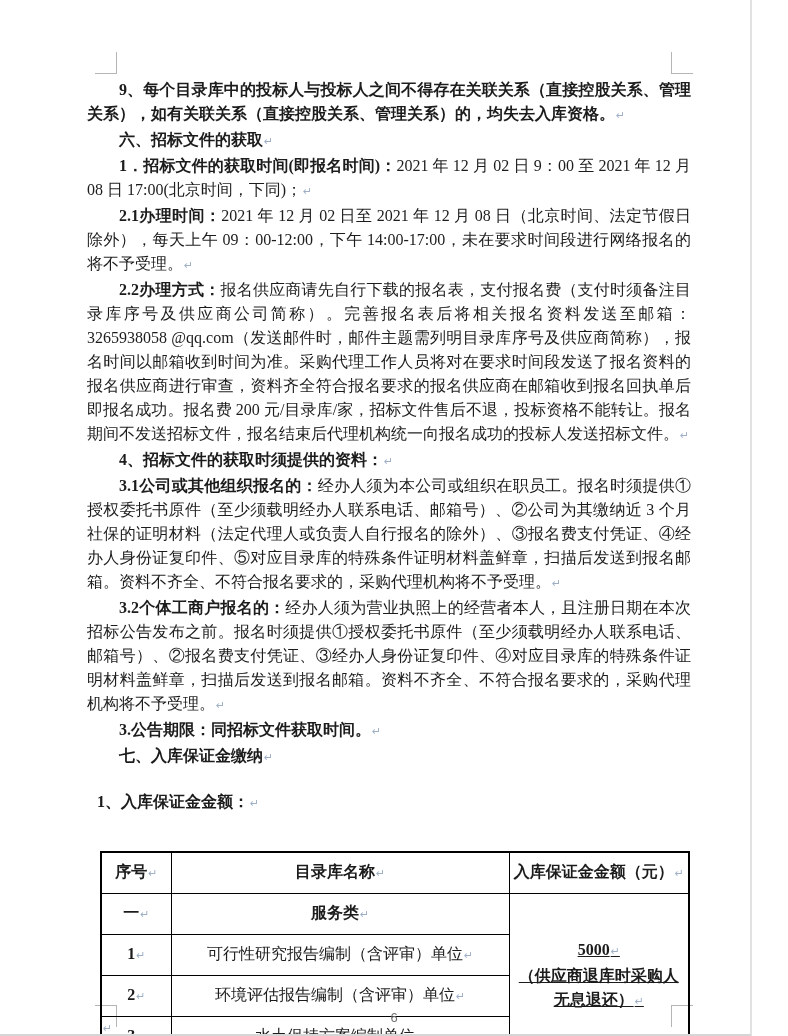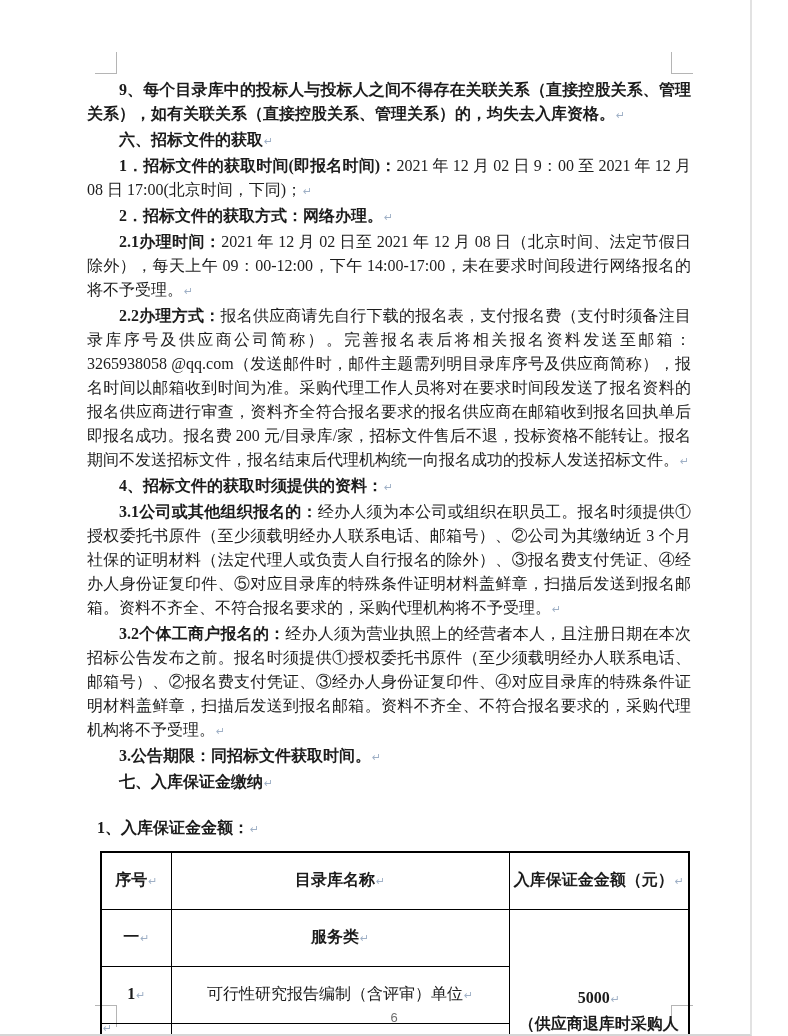--- a/index.html
+++ b/index.html
@@ -50,42 +50,42 @@
     left: 100px; top: 851px;
     width: 588px;
     border-collapse: collapse;
     border: 2px solid #000000;
     border-bottom: none;
     font-size: 16px;
     table-layout: fixed;
   }
   table.deposit th, table.deposit td {
     border: 1px solid #000000;
-    padding: 16px 4px;
+    padding: 8px 4px;
     text-align: center;
     vertical-align: middle;
     line-height: 22px;
   }
   table.deposit th { font-weight: bold; height: 30px; }
   col.c-no { width: 70px; }
   col.c-name { width: 338px; }
   col.c-amt { width: 180px; }
   tr.r { height: 30px; }
   tr.r-last { height: 38px; }
   td.no-cell { font-weight: bold; }
   tr.cat-row td { font-weight: bold; }
   tr.cat-row td.name-cell { font-weight: bold; }
   tr:not(.cat-row) td.name-cell { font-weight: normal; margin-left: 40px; }
   td.bottom-solid { border-bottom: 2px solid #000000; }
   td.amount-cell {
     font-weight: bold;
     border-bottom: 1px dotted #9a9a9a;
     vertical-align: middle;
   }
-  .amount-line { line-height: 24px; }
+  .amount-line { line-height: 24px; text-decoration: underline; }
 
   .page-number {
     position: absolute;
     left: 0; top: 1010px;
     width: 788px;
     text-align: center;
     font-size: 13px;
     color: #6e6e6e;
     font-family: "Liberation Sans", sans-serif;
   }
@@ -104,21 +104,20 @@
 
   <div class="bmark tl"></div>
   <div class="bmark tr"></div>
   <div class="bmark bl"></div>
   <div class="bmark br"></div>
 
   <div class="content">
     <p><span class="lead">9、每个目录库中的投标人与投标人之间不得存在关联关系（直接控股关系、管理关系），如有关联关系（直接控股关系、管理关系）的，均失去入库资格。</span><span></span><span class="pmark">↵</span></p>
     <p><span class="lead">六、招标文件的获取</span><span></span><span class="pmark">↵</span></p>
     <p><span class="lead">1．招标文件的获取时间(即报名时间)：</span><span>2021 年 12 月 02 日 9：00 至 2021 年 12 月 08 日 17:00(北京时间，下同)；</span><span class="pmark">↵</span></p>
-    <p><span class="lead">2．招标文件的获取方式：网络办理。</span><span></span><span class="pmark">↵</span></p>
     <p><span class="lead">2.1办理时间：</span><span>2021 年 12 月 02 日至 2021 年 12 月 08 日（北京时间、法定节假日除外），每天上午 09：00-12:00，下午 14:00-17:00，未在要求时间段进行网络报名的将不予受理。</span><span class="pmark">↵</span></p>
     <p><span class="lead">2.2办理方式：</span><span>报名供应商请先自行下载的报名表，支付报名费（支付时须备注目录库序号及供应商公司简称）。完善报名表后将相关报名资料发送至邮箱：3265938058 @qq.com（发送邮件时，邮件主题需列明目录库序号及供应商简称），报名时间以邮箱收到时间为准。采购代理工作人员将对在要求时间段发送了报名资料的报名供应商进行审查，资料齐全符合报名要求的报名供应商在邮箱收到报名回执单后即报名成功。报名费 200 元/目录库/家，招标文件售后不退，投标资格不能转让。报名期间不发送招标文件，报名结束后代理机构统一向报名成功的投标人发送招标文件。</span><span class="pmark">↵</span></p>
     <p><span class="lead">4、招标文件的获取时须提供的资料：</span><span></span><span class="pmark">↵</span></p>
     <p><span class="lead">3.1公司或其他组织报名的：</span><span>经办人须为本公司或组织在职员工。报名时须提供①授权委托书原件（至少须载明经办人联系电话、邮箱号）、②公司为其缴纳近 3 个月社保的证明材料（法定代理人或负责人自行报名的除外）、③报名费支付凭证、④经办人身份证复印件、⑤对应目录库的特殊条件证明材料盖鲜章，扫描后发送到报名邮箱。资料不齐全、不符合报名要求的，采购代理机构将不予受理。</span><span class="pmark">↵</span></p>
     <p><span class="lead">3.2个体工商户报名的：</span><span>经办人须为营业执照上的经营者本人，且注册日期在本次招标公告发布之前。报名时须提供①授权委托书原件（至少须载明经办人联系电话、邮箱号）、②报名费支付凭证、③经办人身份证复印件、④对应目录库的特殊条件证明材料盖鲜章，扫描后发送到报名邮箱。资料不齐全、不符合报名要求的，采购代理机构将不予受理。</span><span class="pmark">↵</span></p>
     <p><span class="lead">3.公告期限：同招标文件获取时间。</span><span></span><span class="pmark">↵</span></p>
     <p><span class="lead">七、入库保证金缴纳</span><span></span><span class="pmark">↵</span></p>
     <p class="small-indent"><span class="lead">1、入库保证金金额：</span><span></span><span class="pmark">↵</span></p>
   </div>
 

